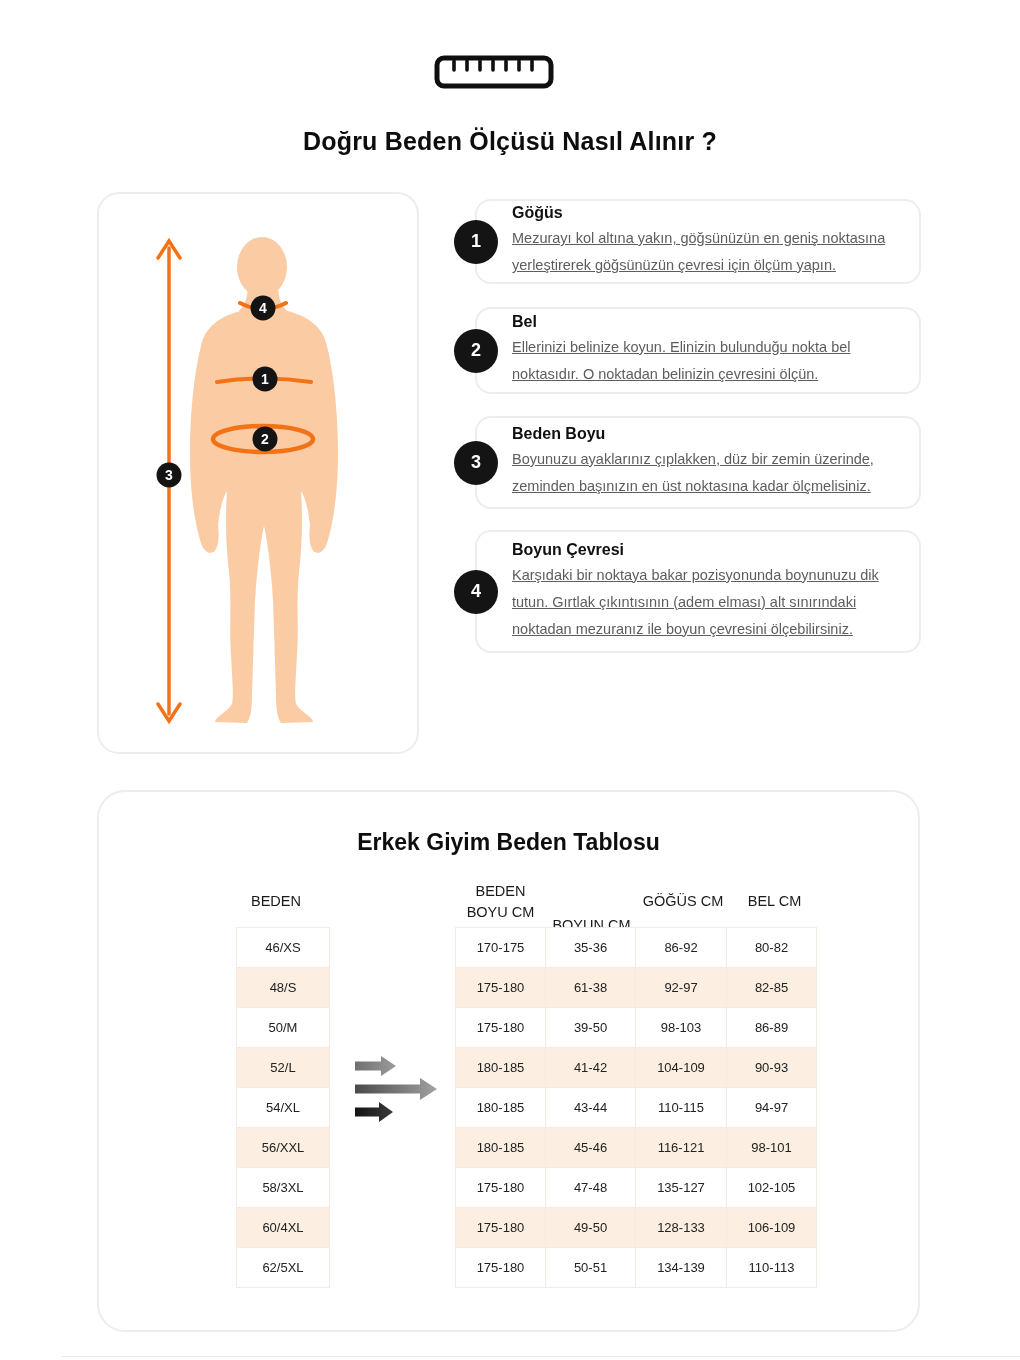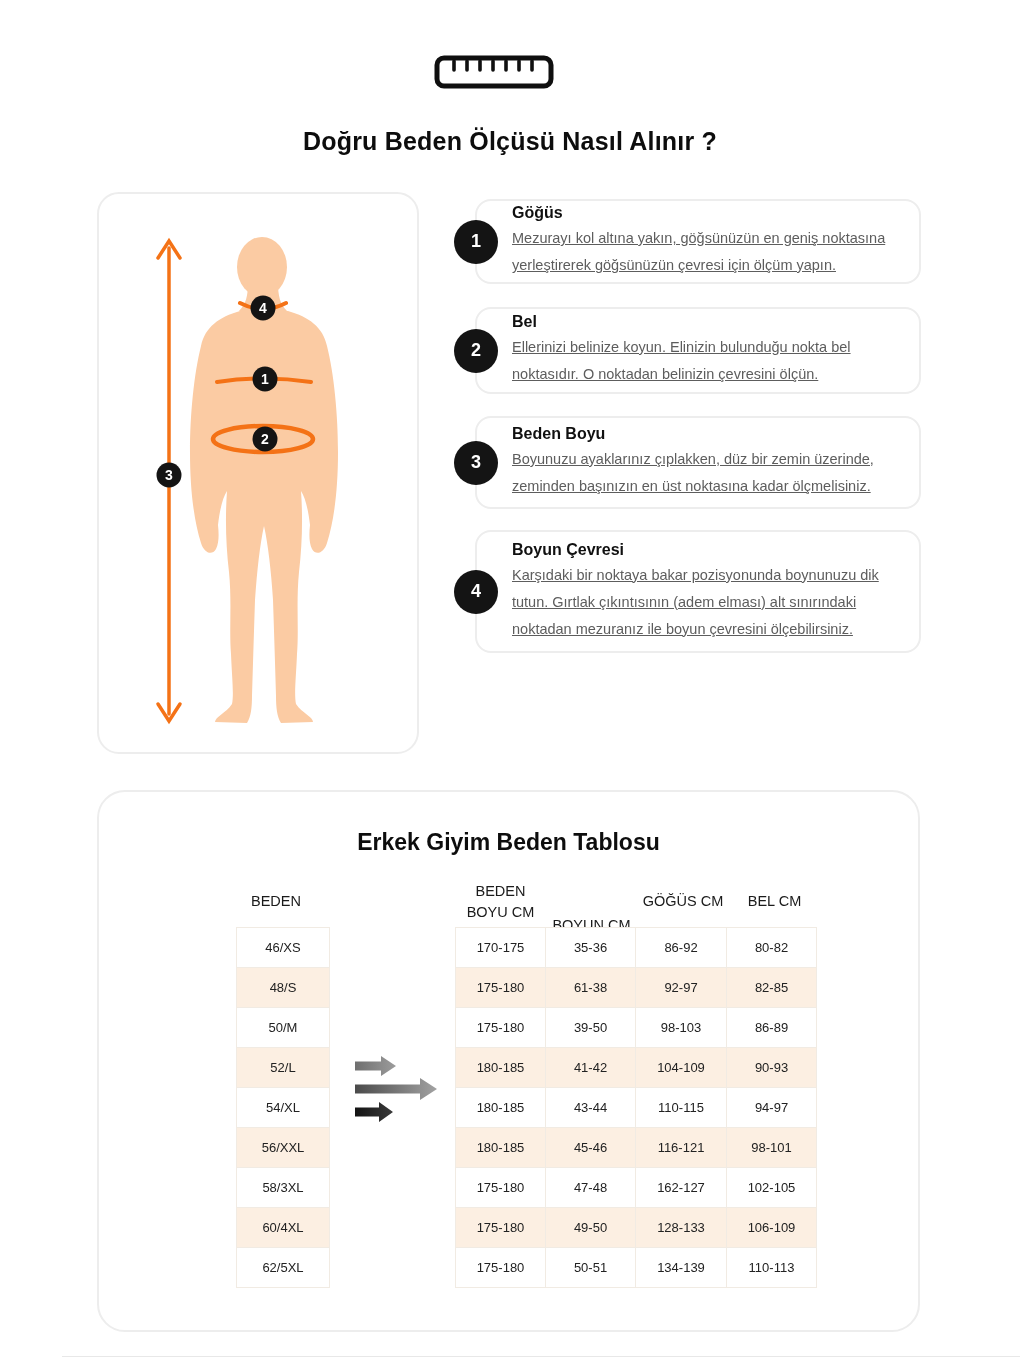--- a/index.html
+++ b/index.html
@@ -270,21 +270,21 @@
       </div>
       <div class="t-row">
         <div class="cell">180-185</div>
         <div class="cell">45-46</div>
         <div class="cell">116-121</div>
         <div class="cell">98-101</div>
       </div>
       <div class="t-row">
         <div class="cell">175-180</div>
         <div class="cell">47-48</div>
-        <div class="cell">162-127</div>
+        <div class="cell">135-127</div>
         <div class="cell">102-105</div>
       </div>
       <div class="t-row">
         <div class="cell">175-180</div>
         <div class="cell">49-50</div>
         <div class="cell">128-133</div>
         <div class="cell">106-109</div>
       </div>
       <div class="t-row">
         <div class="cell">175-180</div>

